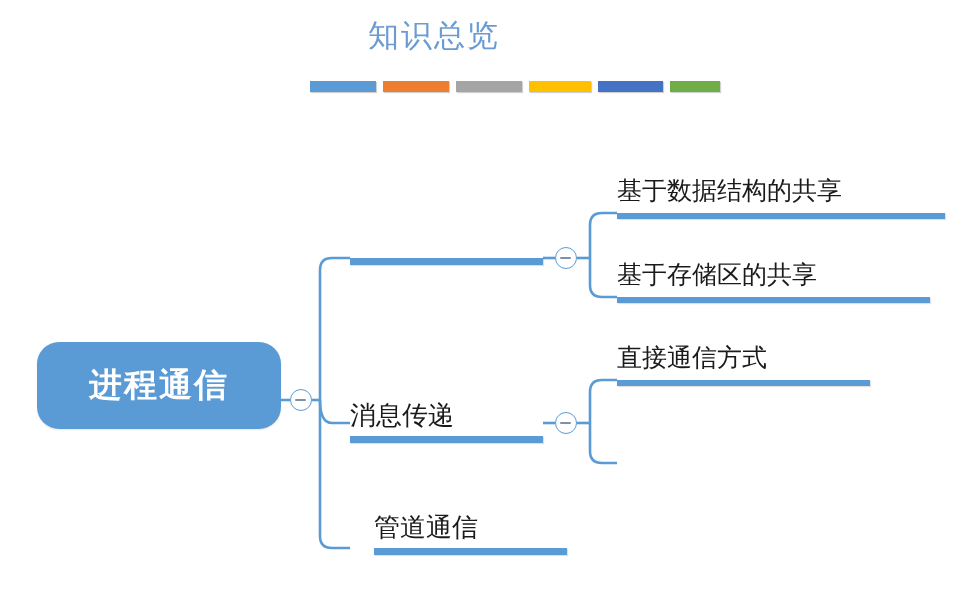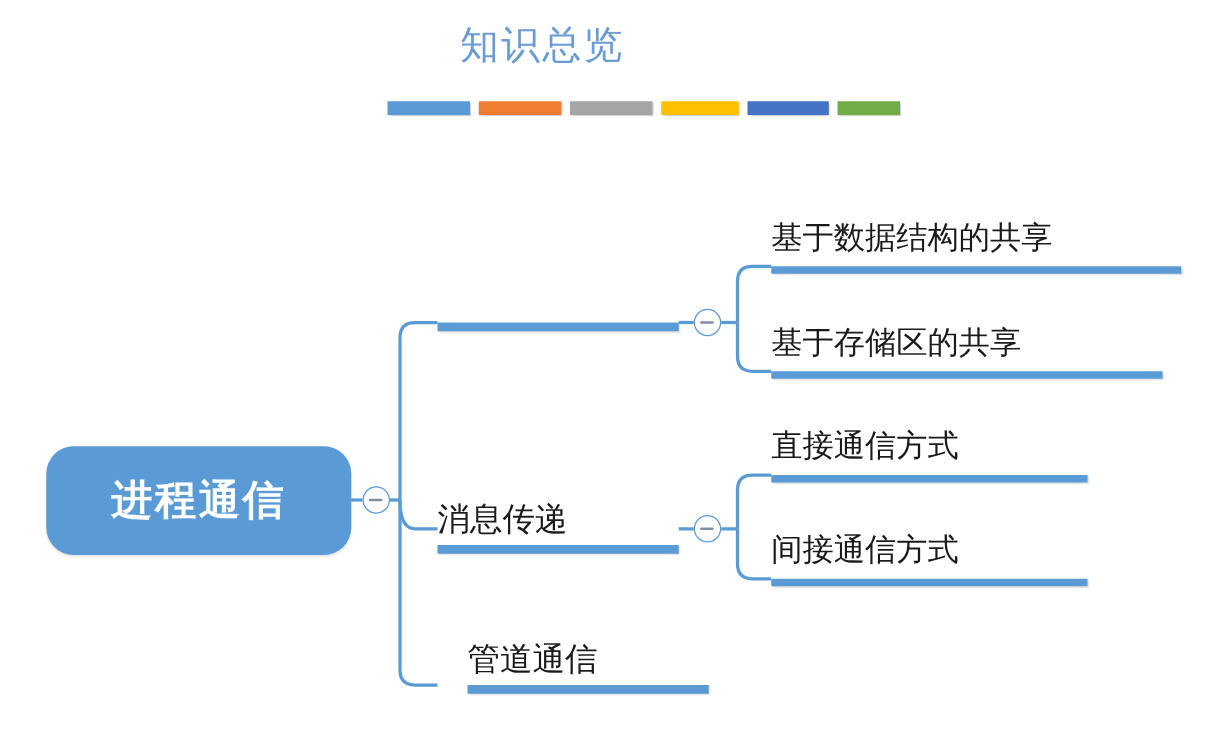--- a/index.html
+++ b/index.html
@@ -43,21 +43,21 @@
   .swatch {
     height: 11px;
     margin-right: 7px;
     box-shadow: 1px 1px 1px rgba(0,0,0,0.18);
   }
 
   
   .root-node {
     position: absolute;
     left: 37px;
-    top: 357px;
+    top: 342px;
     width: 244px;
     height: 87px;
     background: #5b9bd5;
     border-radius: 22px;
     display: flex;
     align-items: center;
     justify-content: center;
     box-shadow: 0 1px 2px rgba(0,0,0,0.10);
   }
   .root-label {
@@ -201,18 +201,14 @@
   <div class="ul-node level2" style="left:617px; top:252px; width:313px; height:51px;">
     <span class="ul-label">基于存储区的共享</span>
     <div class="ul-bar" style="width:313px;"></div>
   </div>
 
   <div class="ul-node level2" style="left:617px; top:335px; width:253px; height:51px;">
     <span class="ul-label">直接通信方式</span>
     <div class="ul-bar" style="width:253px;"></div>
   </div>
 
-  <div class="ul-node level2" style="left:617px; top:418px; width:253px; height:51px;">
-    <span class="ul-label">间接通信方式</span>
-    <div class="ul-bar" style="width:253px;"></div>
-  </div>
 
 </div>
 
 </body></html>

